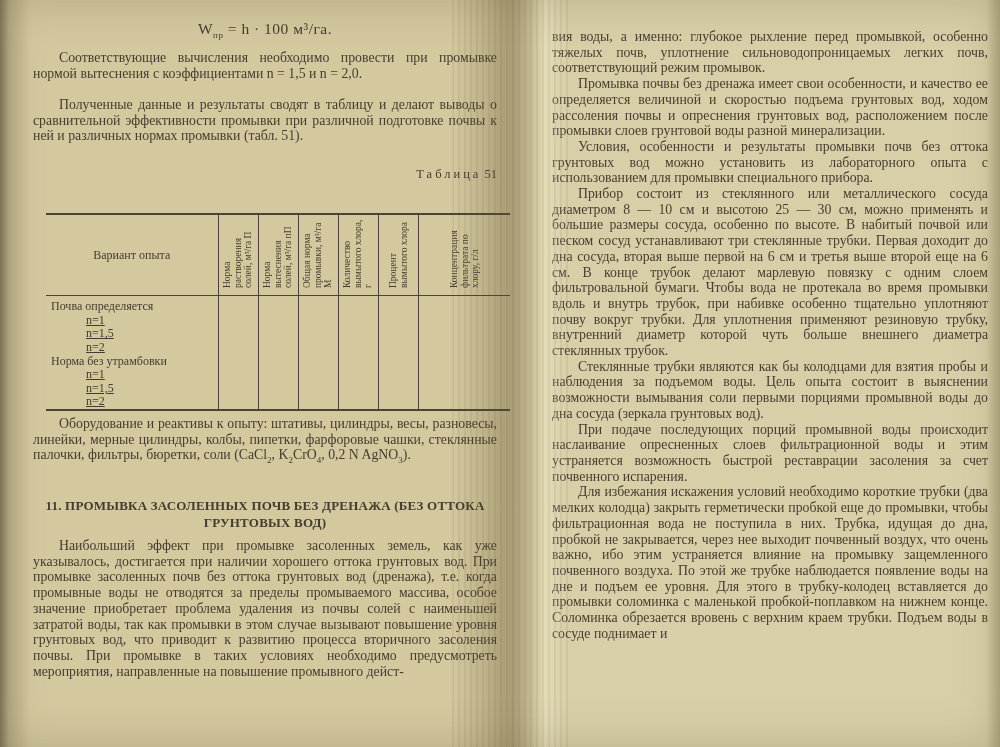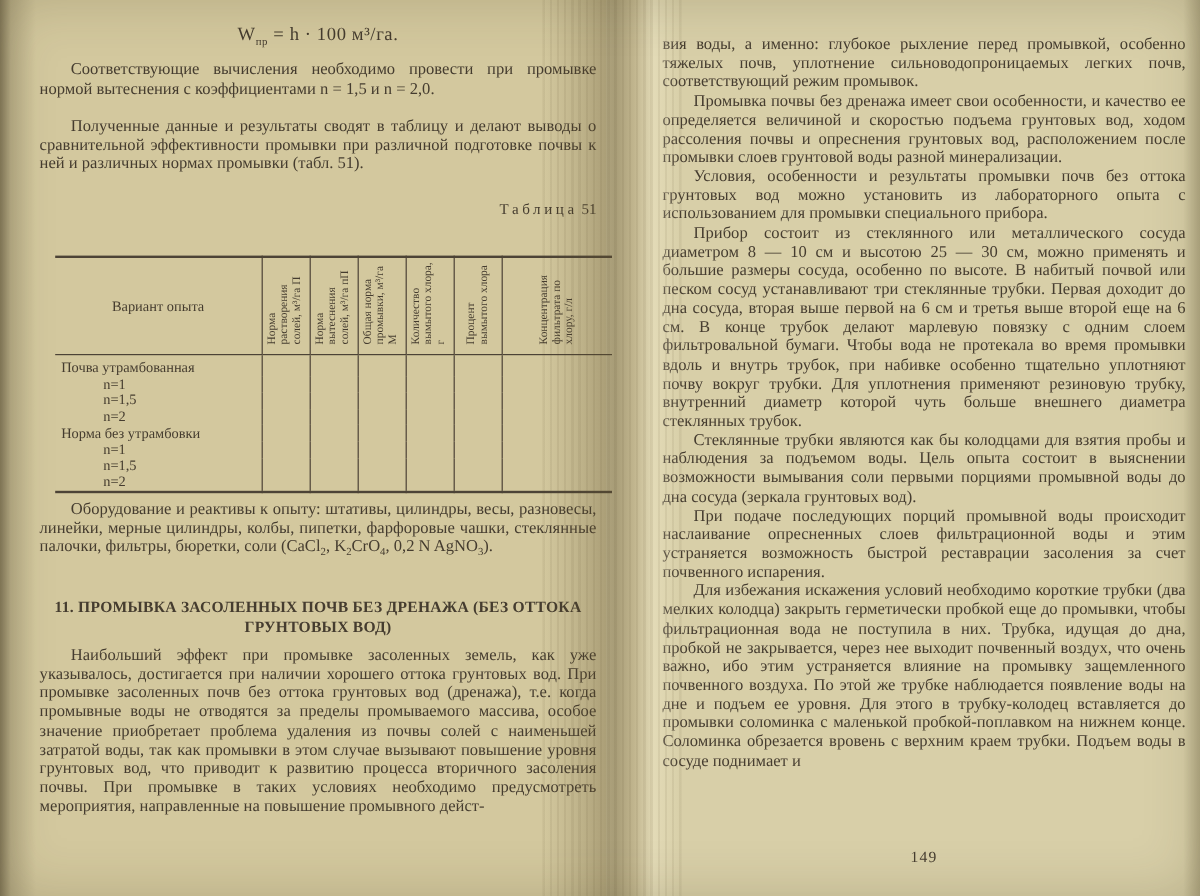--- a/index.html
+++ b/index.html
@@ -47,21 +47,21 @@
   table.results th,table.results td{border-left:1px solid #4c4336;padding:0;}
   table.results th:first-child,table.results td:first-child{border-left:none;}
   table.results thead th{border-bottom:1.5px solid #4c4336;height:80px;}
   th.variant{vertical-align:middle;text-align:center;font-weight:normal;font-size:12px;}
   th.rot{vertical-align:bottom;text-align:center;font-weight:normal;}
   th.rot .rot-text{display:inline-block;writing-mode:vertical-rl;transform:rotate(180deg);
     font-size:9.5px;line-height:10.5px;height:72px;margin-bottom:3px;text-align:left;}
   table.results tbody td{height:13.6px;font-size:12px;line-height:13px;vertical-align:middle;}
   td.lbl{text-align:left;white-space:nowrap;}
   td.lbl.group{padding-left:5px;}
-  td.lbl.sub{padding-left:40px;}
+  td.lbl.sub{padding-left:40px;text-decoration:underline;}
   tbody tr:first-child td{padding-top:4px;}
 
   .p-equip{top:416px;}
   .p-equip sub{font-size:9px;}
   .h-section{top:497px;text-align:center;font-weight:bold;font-size:13px;line-height:17px;
     width:440px;left:12px;letter-spacing:.2px;}
   .p-effect{top:538px;}
 
   .content-right .flow{padding-top:29px;}
   .content-right p{margin:0;}
@@ -107,21 +107,21 @@
             <th class="rot"><span class="rot-text">Норма растворения солей, м³/га П</span></th>
             <th class="rot"><span class="rot-text">Норма вытеснения солей, м³/га пП</span></th>
             <th class="rot"><span class="rot-text">Общая норма промывки, м³/га М</span></th>
             <th class="rot"><span class="rot-text">Количество вымытого хлора, г</span></th>
             <th class="rot"><span class="rot-text">Процент вымытого хлора</span></th>
             <th class="rot"><span class="rot-text">Концентрация фильтрата по хлору, г/л</span></th>
           </tr>
         </thead>
         <tbody>
           <tr>
-            <td class="lbl group">Почва утрамбованная</td>
+            <td class="lbl group">Почва определяется</td>
             <td></td>
               <td></td>
               <td></td>
               <td></td>
               <td></td>
               <td></td>
           </tr>
           <tr>
             <td class="lbl sub">n=1</td>
             <td></td>
@@ -201,20 +201,19 @@
   <div class="content-right">
     <div class="flow">
       <p class="body-text">вия воды, а именно: глубокое рыхление перед промывкой, особенно тяжелых почв, уплотнение сильноводопроницаемых легких почв, соответствующий режим промывок.</p>
       <p class="body-text indent">Промывка почвы без дренажа имеет свои особенности, и качество ее определяется величиной и скоростью подъема грунтовых вод, ходом рассоления почвы и опреснения грунтовых вод, расположением после промывки слоев грунтовой воды разной минерализации.</p>
       <p class="body-text indent">Условия, особенности и результаты промывки почв без оттока грунтовых вод можно установить из лабораторного опыта с использованием для промывки специального прибора.</p>
       <p class="body-text indent">Прибор состоит из стеклянного или металлического сосуда диаметром 8 — 10 см и высотою 25 — 30 см, можно применять и большие размеры сосуда, особенно по высоте. В набитый почвой или песком сосуд устанавливают три стеклянные трубки. Первая доходит до дна сосуда, вторая выше первой на 6 см и третья выше второй еще на 6 см. В конце трубок делают марлевую повязку с одним слоем фильтровальной бумаги. Чтобы вода не протекала во время промывки вдоль и внутрь трубок, при набивке особенно тщательно уплотняют почву вокруг трубки. Для уплотнения применяют резиновую трубку, внутренний диаметр которой чуть больше внешнего диаметра стеклянных трубок.</p>
       <p class="body-text indent">Стеклянные трубки являются как бы колодцами для взятия пробы и наблюдения за подъемом воды. Цель опыта состоит в выяснении возможности вымывания соли первыми порциями промывной воды до дна сосуда (зеркала грунтовых вод).</p>
       <p class="body-text indent">При подаче последующих порций промывной воды происходит наслаивание опресненных слоев фильтрационной воды и этим устраняется возможность быстрой реставрации засоления за счет почвенного испарения.</p>
       <p class="body-text indent">Для избежания искажения условий необходимо короткие трубки (два мелких колодца) закрыть герметически пробкой еще до промывки, чтобы фильтрационная вода не поступила в них. Трубка, идущая до дна, пробкой не закрывается, через нее выходит почвенный воздух, что очень важно, ибо этим устраняется влияние на промывку защемленного почвенного воздуха. По этой же трубке наблюдается появление воды на дне и подъем ее уровня. Для этого в трубку-колодец вставляется до промывки соломинка с маленькой пробкой-поплавком на нижнем конце. Соломинка обрезается вровень с верхним краем трубки. Подъем воды в сосуде поднимает и</p>
     </div>
-    <div class="page-num">149</div>
   </div>
 
   <div class="gutter"></div>
   <div class="edge-left"></div>
   <div class="edge-right"></div>
   <div class="vignette"></div>
 </div>
 
 </body></html>

